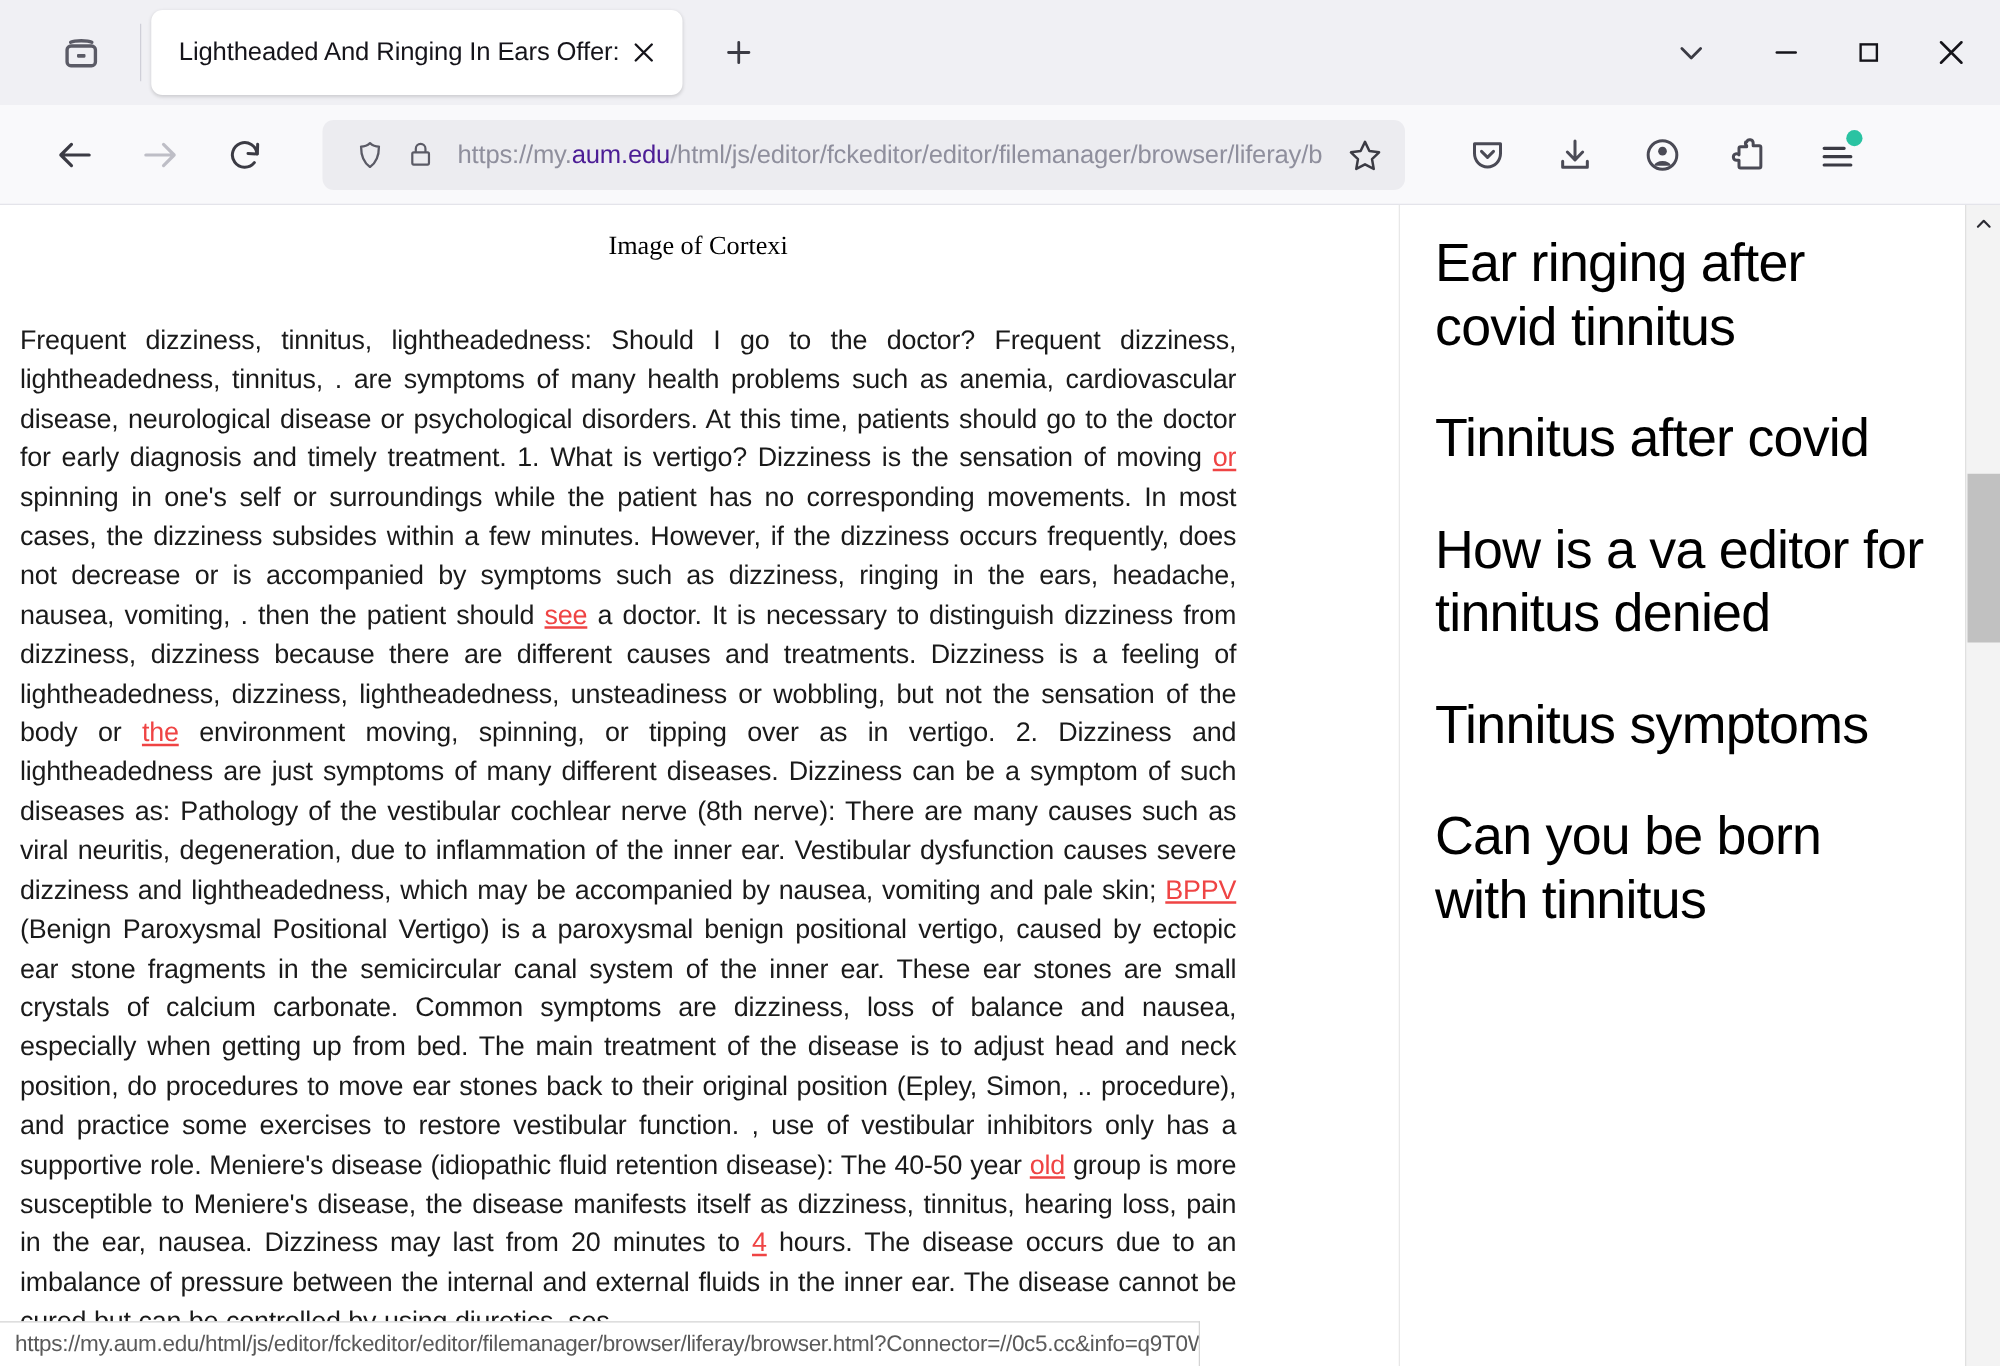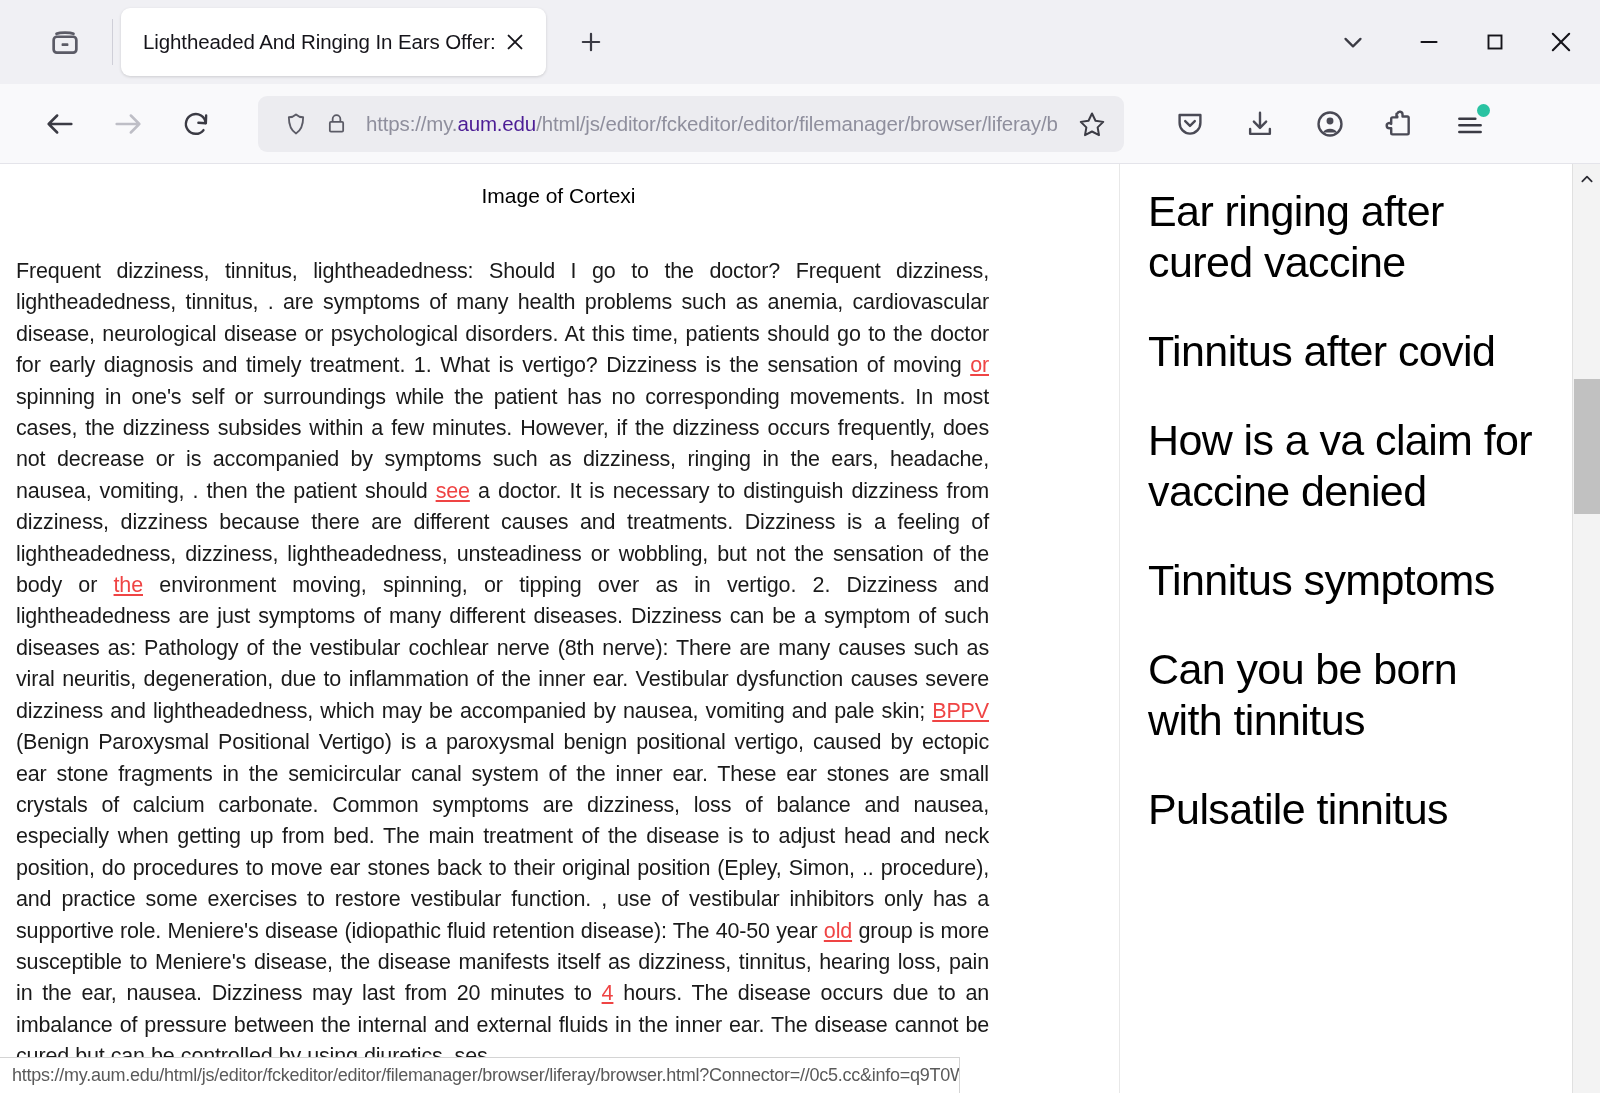--- a/index.html
+++ b/index.html
@@ -225,21 +225,21 @@
     border-right: 1px solid #e8e8e8;
     overflow: hidden;
   }
 
   .img-caption {
     text-align: center;
     font-size: 21px;
     color: #000000;
     margin-top: 20px;
     margin-bottom: 48px;
-    font-family: Liberation Sans, sans-serif;
+    font-family: Liberation Serif, serif;
   }
 
   .body-text {
     font-size: 21.5px;
     line-height: 31.4px;
     color: #1a1a1a;
     text-align: justify;
     font-family: "Liberation Sans", sans-serif;
     letter-spacing: -0.15px;
     word-spacing: 0.3px;
@@ -466,26 +466,25 @@
   <div class="viewport">
 
     <div class="content-area">
 
       <div class="article">
         <div class="img-caption">Image of Cortexi</div>
         <div class="body-text">Frequent dizziness, tinnitus, lightheadedness: Should I go to the doctor? Frequent dizziness, lightheadedness, tinnitus, . are symptoms of many health problems such as anemia, cardiovascular disease, neurological disease or psychological disorders. At this time, patients should go to the doctor for early diagnosis and timely treatment. 1. What is vertigo? Dizziness is the sensation of moving <a href="#">or</a> spinning in one's self or surroundings while the patient has no corresponding movements. In most cases, the dizziness subsides within a few minutes. However, if the dizziness occurs frequently, does not decrease or is accompanied by symptoms such as dizziness, ringing in the ears, headache, nausea, vomiting, . then the patient should <a href="#">see</a> a doctor. It is necessary to distinguish dizziness from dizziness, dizziness because there are different causes and treatments. Dizziness is a feeling of lightheadedness, dizziness, lightheadedness, unsteadiness or wobbling, but not the sensation of the body or <a href="#">the</a> environment moving, spinning, or tipping over as in vertigo. 2. Dizziness and lightheadedness are just symptoms of many different diseases. Dizziness can be a symptom of such diseases as: Pathology of the vestibular cochlear nerve (8th nerve): There are many causes such as viral neuritis, degeneration, due to inflammation of the inner ear. Vestibular dysfunction causes severe dizziness and lightheadedness, which may be accompanied by nausea, vomiting and pale skin; <a href="#">BPPV</a> (Benign Paroxysmal Positional Vertigo) is a paroxysmal benign positional vertigo, caused by ectopic ear stone fragments in the semicircular canal system of the inner ear. These ear stones are small crystals of calcium carbonate. Common symptoms are dizziness, loss of balance and nausea, especially when getting up from bed. The main treatment of the disease is to adjust head and neck position, do procedures to move ear stones back to their original position (Epley, Simon, .. procedure), and practice some exercises to restore vestibular function. , use of vestibular inhibitors only has a supportive role. Meniere's disease (idiopathic fluid retention disease): The 40-50 year <a href="#">old</a> group is more susceptible to Meniere's disease, the disease manifests itself as dizziness, tinnitus, hearing loss, pain in the ear, nausea. Dizziness may last from 20 minutes to <a href="#">4</a> hours. The disease occurs due to an imbalance of pressure between the internal and external fluids in the inner ear. The disease cannot be cured but can be controlled by using diuretics, ses,</div>
       </div>
 
       <div class="sidebar">
-        <div class="kw">Ear ringing after cured vaccine</div>
+        <div class="kw">Ear ringing after covid tinnitus</div>
         <div class="kw">Tinnitus after covid</div>
-        <div class="kw">How is a va claim for vaccine denied</div>
+        <div class="kw">How is a va editor for tinnitus denied</div>
         <div class="kw">Tinnitus symptoms</div>
         <div class="kw">Can you be born with tinnitus</div>
-        <div class="kw">Pulsatile tinnitus</div>
       </div>
 
     </div>
 
     <div class="scrollbar">
       <div class="sb-arrow">
         <svg width="16" height="16" viewBox="0 0 24 24" fill="none" stroke="#2b2b33" stroke-width="2.6" stroke-linecap="round" stroke-linejoin="round">
           <path d="M5 15.5 L12 8.5 L19 15.5"></path>
         </svg>
       </div>

